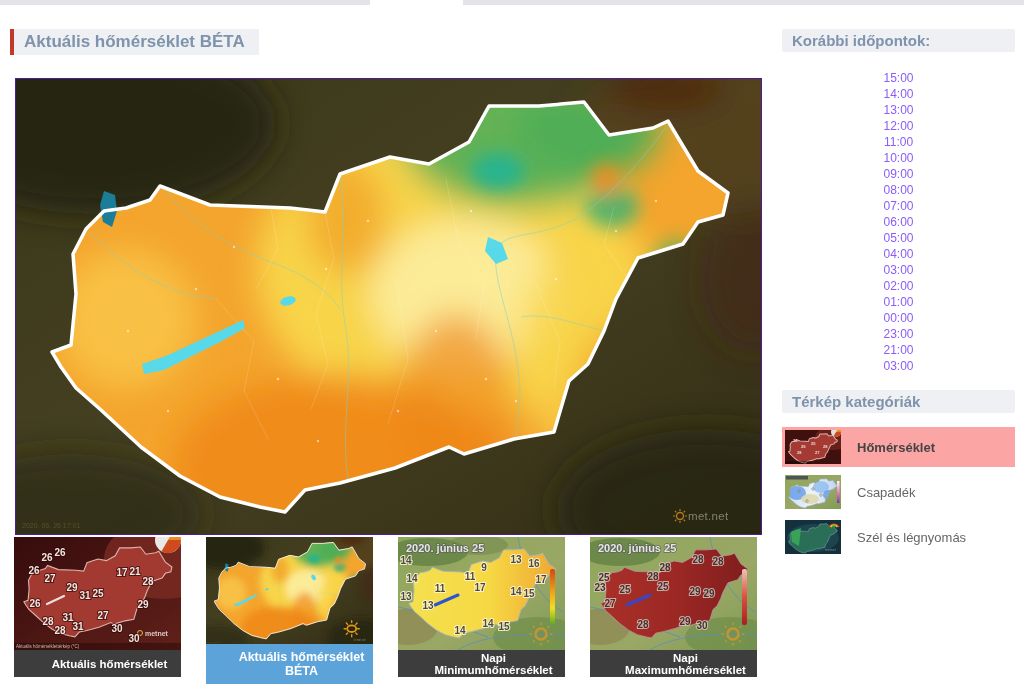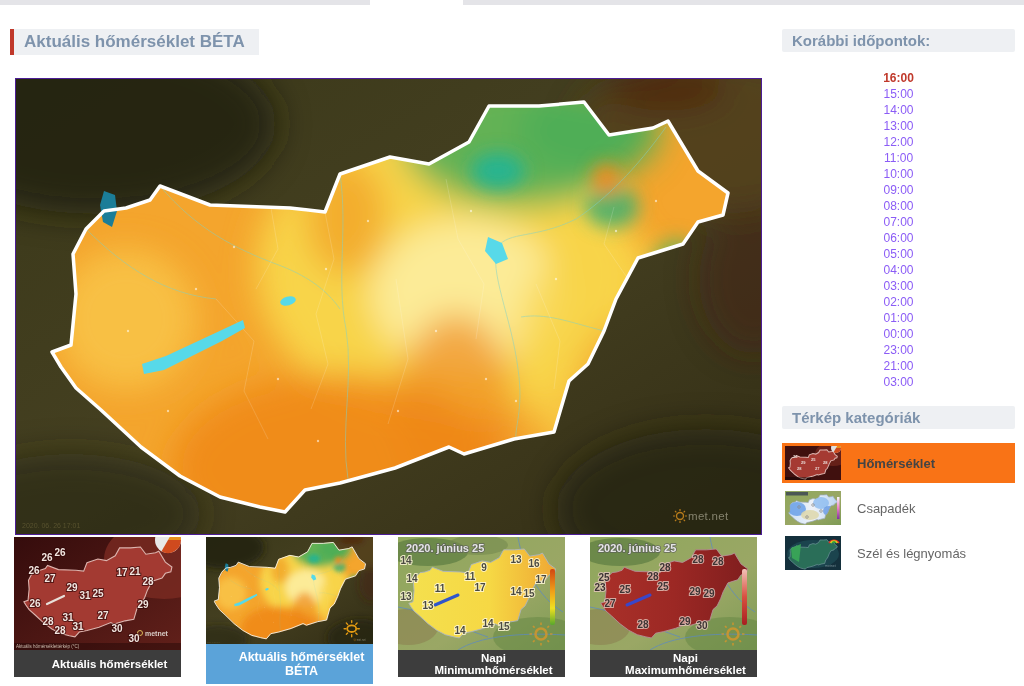--- a/index.html
+++ b/index.html
@@ -16,21 +16,21 @@
   .map-panel svg{display:block;}
   .sidebar{position:absolute;left:782px;top:29px;width:233px;}
   .side-header{background:#eef0f3;color:#7e93ac;font-weight:bold;font-size:15px;
        padding:3px 10px;box-sizing:border-box;border-radius:2px;}
   #times-list{margin-top:18px;text-align:center;}
   .time-item{font-size:12px;line-height:16px;color:#8b5cf6;cursor:pointer;}
   .time-item.active{color:#c0392b;font-weight:bold;}
   #cats-header{margin-top:16px;}
   .cat-list{margin-top:14px;}
   .cat-row{display:flex;align-items:center;gap:16px;padding:3px;margin-bottom:5px;cursor:pointer;}
-  .cat-row.active{background:#f97316;}
+  .cat-row.active{background:#fca5a5;}
   .cat-label{font-size:13px;color:#666;}
   .cat-row.active .cat-label{font-weight:bold;color:#444;}
   .cat-thumb{width:56px;height:34px;display:block;flex:0 0 auto;}
   .thumbs{position:absolute;left:14px;top:537px;display:flex;gap:25px;align-items:flex-start;}
   .tile{width:167px;cursor:pointer;}
   .tile svg.tile-map{display:block;}
   .tile-label{background:#3d3d3d;color:#fff;font-weight:bold;font-size:11.5px;height:27px;
        display:flex;align-items:center;justify-content:center;text-align:center;padding-left:24px;}
   .tile.active .tile-label{background:#5ba3d9;height:40px;font-size:12.5px;}
   svg text{font-family:"Liberation Sans",sans-serif;}
@@ -195,21 +195,20 @@
       <text x="672" y="441" class="wm">met.net</text>
     </g>
     <text x="6" y="449" class="ts">2020. 06. 26 17:01</text>
   </g>
 </svg>
 </div>
 
 <div class="sidebar">
   <div class="side-header">Korábbi időpontok:</div>
   <div id="times-list">
-      <div class="time-item active">16:00</div>
       <div class="time-item">15:00</div>
       <div class="time-item">14:00</div>
       <div class="time-item">13:00</div>
       <div class="time-item">12:00</div>
       <div class="time-item">11:00</div>
       <div class="time-item">10:00</div>
       <div class="time-item">09:00</div>
       <div class="time-item">08:00</div>
       <div class="time-item">07:00</div>
       <div class="time-item">06:00</div>

